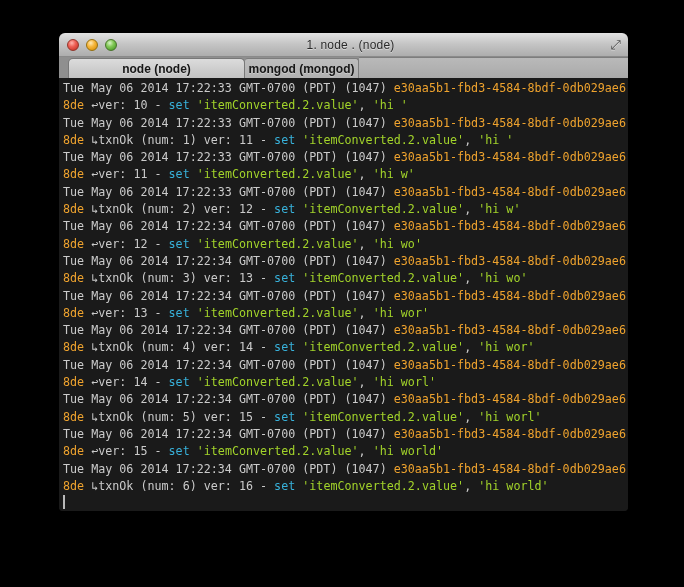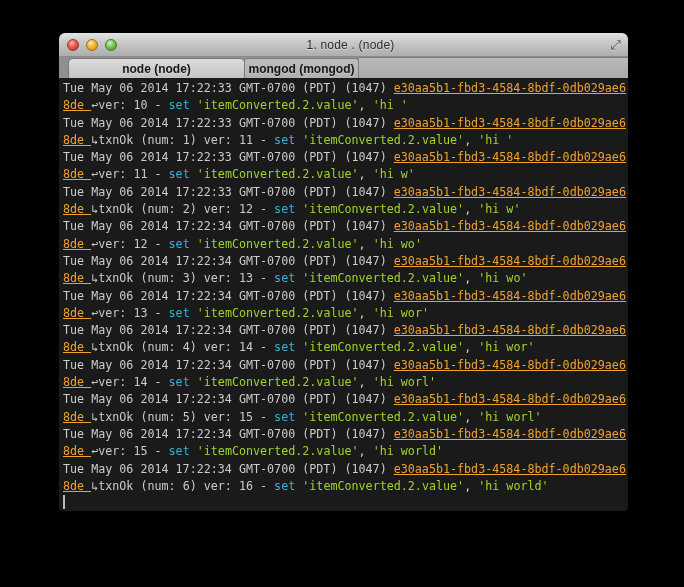--- a/index.html
+++ b/index.html
@@ -56,21 +56,21 @@
   }
   
   .content{
     position:absolute;left:0;right:0;top:45px;bottom:0;background:var(--term-bg);
     padding:2px 0 0 4px;
     font-family:"DejaVu Sans Mono","DejaVu Sans",monospace;
     font-size:11.7px;line-height:17.3px;white-space:pre;
   }
   .term-line{height:17.3px;}
   .c-gray{color:var(--c-gray);}
-  .c-orange{color:var(--c-orange);text-decoration:underline;}
+  .c-orange{color:var(--c-orange);}
   .c-cyan{color:var(--c-cyan);}
   .c-green{color:var(--c-green);}
   .cursor{
     display:inline-block;width:2px;height:14px;background:#b9b9b9;
     vertical-align:-2px;
   }
 </style>
 </head>
 <body style="--term-bg: #1a1a1a; --c-gray: #cbcbcb; --c-orange: #efa32e; --c-cyan: #38b1da; --c-green: #a2d32a;">
 

